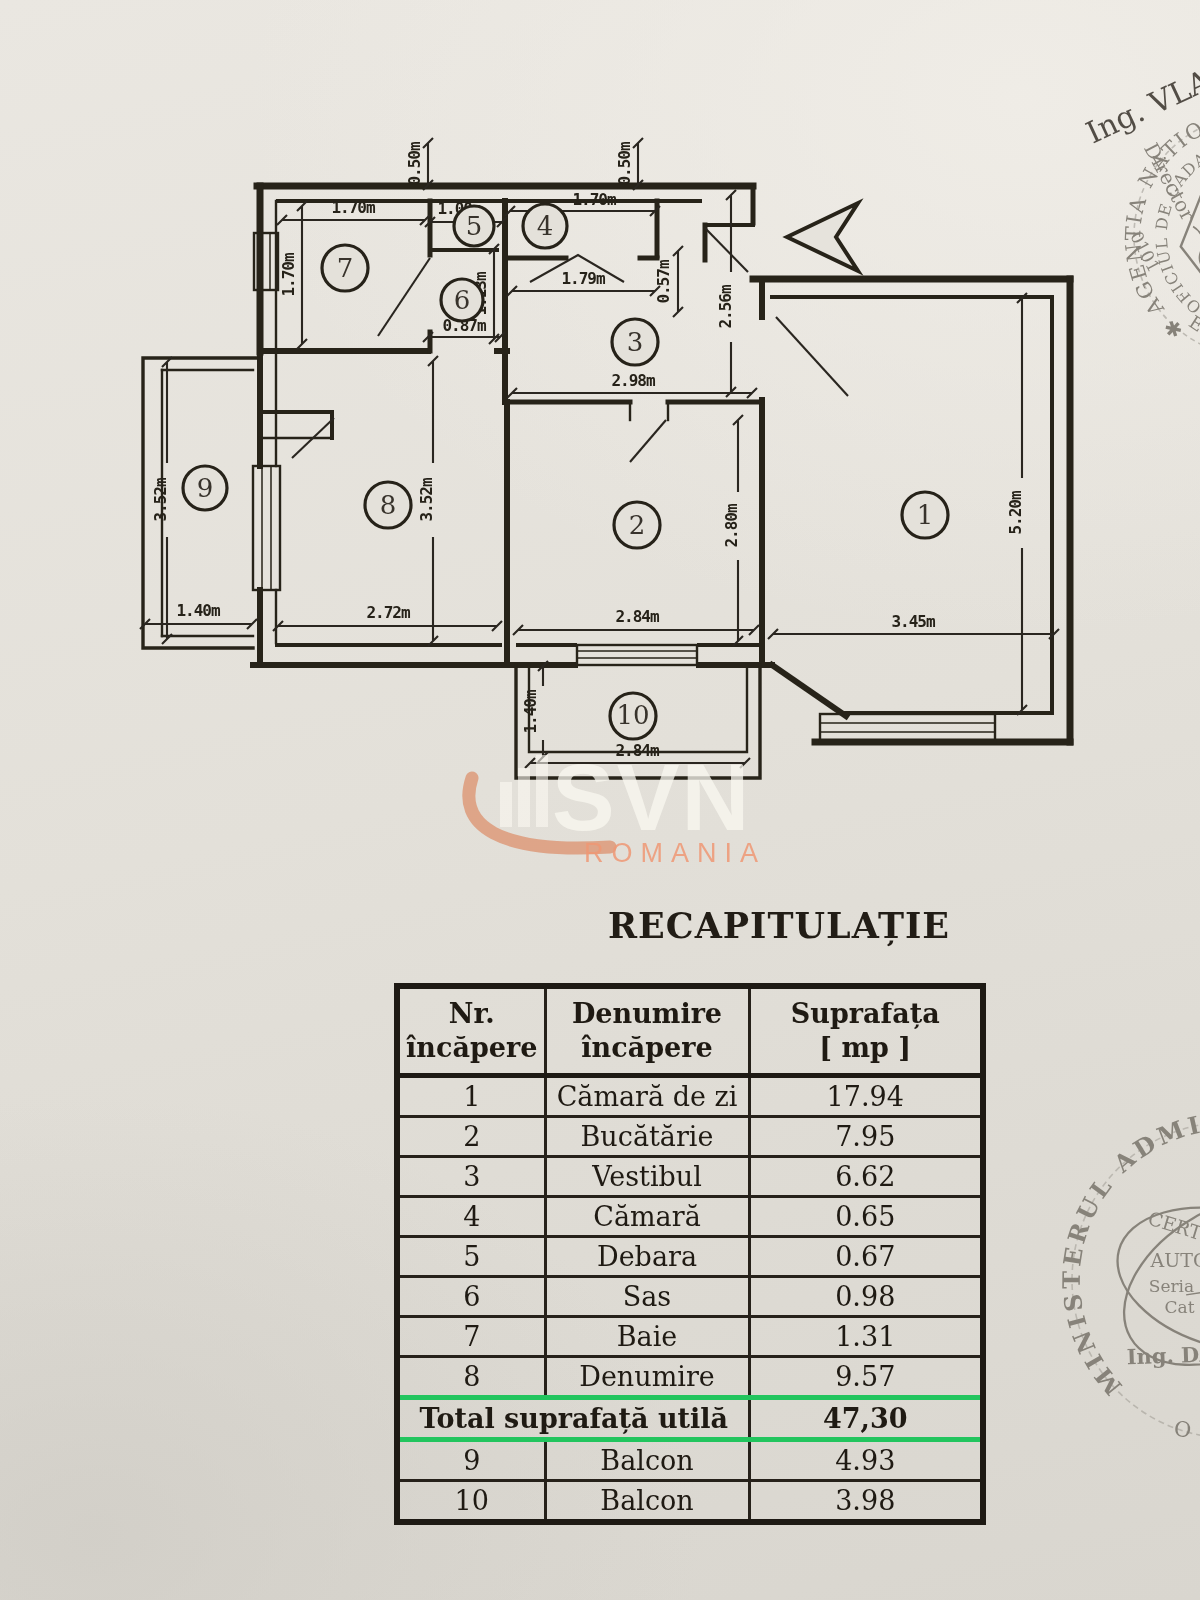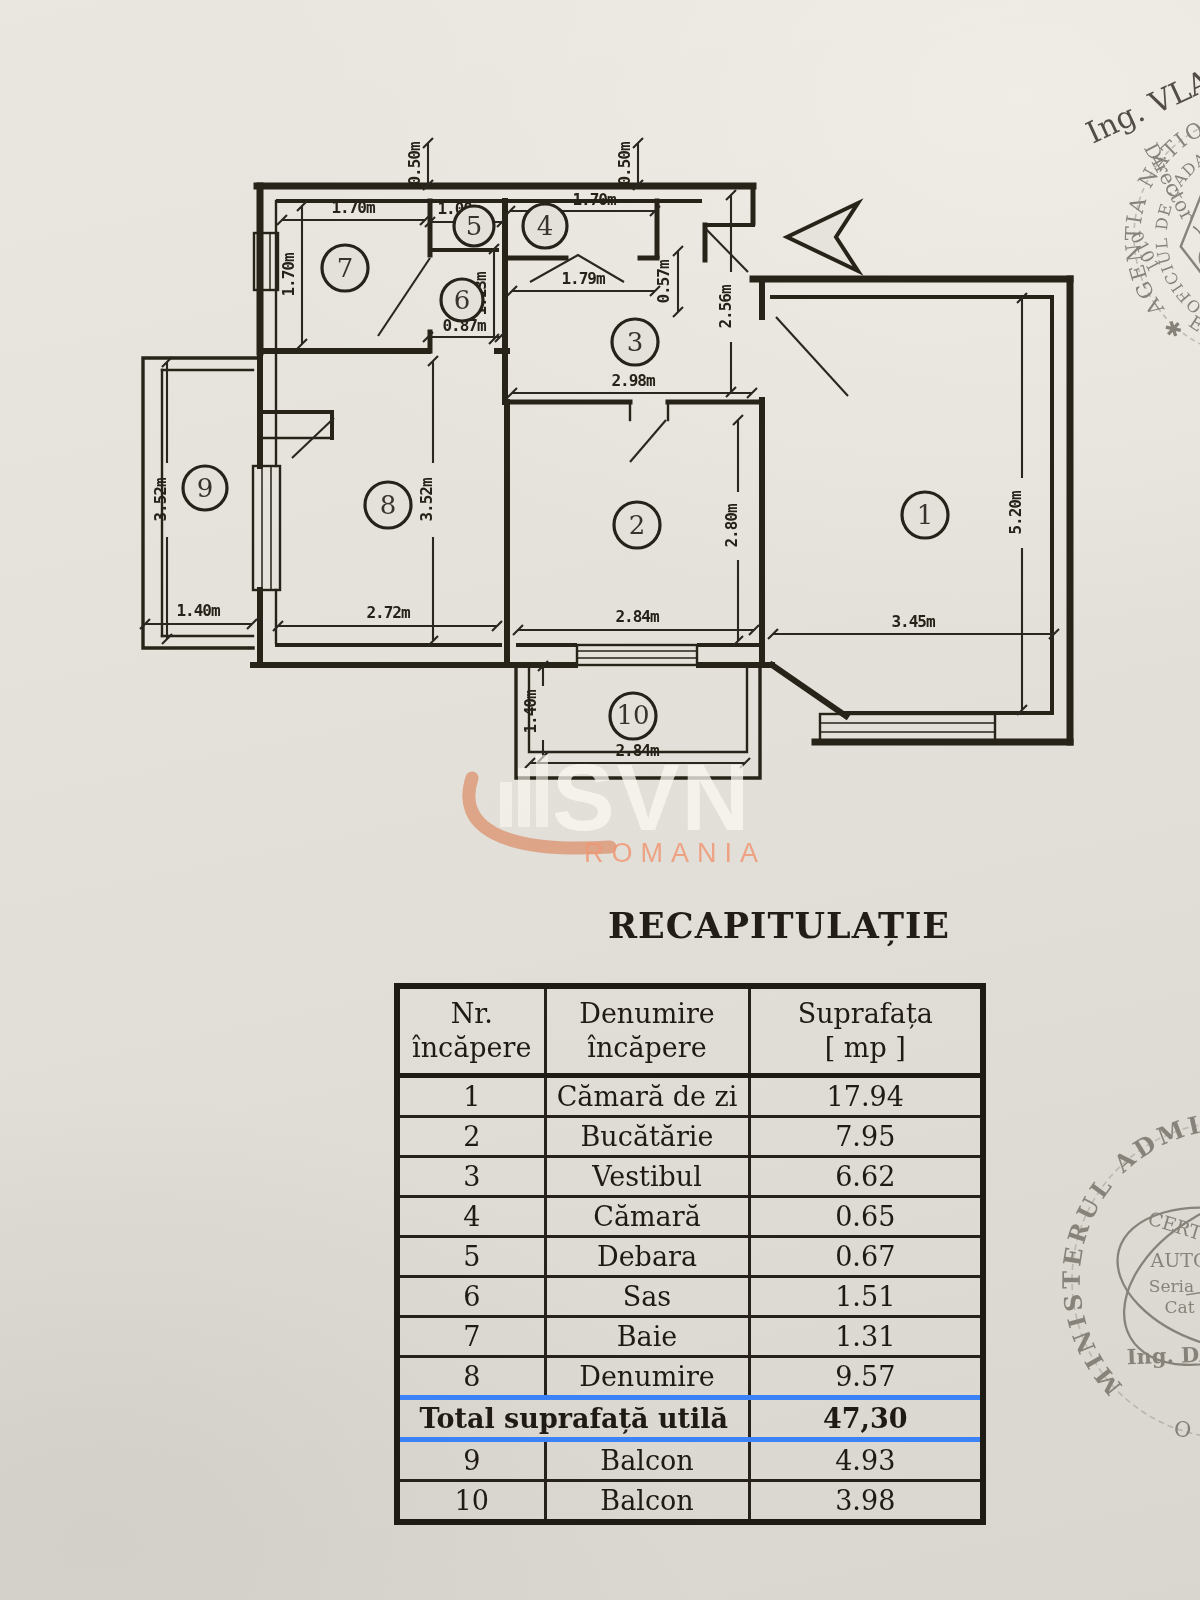--- a/index.html
+++ b/index.html
@@ -27,22 +27,22 @@
   
   #wm{position:absolute;left:452px;top:748px;width:340px;height:120px;pointer-events:none}
   #wm .svn{position:absolute;left:100px;top:-4px;font:bold 94px "Liberation Sans","DejaVu Sans",sans-serif;color:rgba(250,248,240,.75);letter-spacing:2px}
   #wm .rom{position:absolute;left:132px;top:90px;font:27px "Liberation Sans","DejaVu Sans",sans-serif;color:rgba(238,152,116,.85);letter-spacing:8px}
   
   #recap-title{position:absolute;left:365px;top:905px;width:585px;text-align:right;
     font:bold 35px "DejaVu Serif","Liberation Serif",serif;letter-spacing:1px;color:#221d16}
   table.recap{position:absolute;left:394px;top:983px;width:586px;border-collapse:collapse;table-layout:fixed;color:#1f1a13}
   table.recap{border:6px solid #1e1a14}
   table.recap td{border:3px solid #26211a;text-align:center;font-size:27px;padding:0;height:37px;line-height:1.25;overflow:hidden}
-  table.recap tr.hd td{font-weight:normal;height:84px;border-bottom:5px solid #1e1a14}
-  table.recap tr.sep td{border-top:5px solid #3b82f6}
+  table.recap tr.hd td{font-weight:bold;height:84px;border-bottom:5px solid #1e1a14}
+  table.recap tr.sep td{border-top:5px solid #22c55e}
   table.recap .b{font-weight:bold}
   
   #ing{position:absolute;left:1076px;top:62px;width:260px;transform:rotate(-25deg);
     font:30px "DejaVu Serif",serif;color:rgba(48,42,34,.82)}
   .stamp{position:absolute;pointer-events:none}
   .stamp text{fill:#4a453b}
   .stamp .ln{stroke:#4a453b;fill:none}
 </style>
 </head>
 <body>
@@ -278,21 +278,21 @@
         <td>0.65</td>
       </tr>
   <tr>
         <td>5</td>
         <td>Debara</td>
         <td>0.67</td>
       </tr>
   <tr>
         <td>6</td>
         <td>Sas</td>
-        <td>1.51</td>
+        <td>0.98</td>
       </tr>
   <tr>
         <td>7</td>
         <td>Baie</td>
         <td>1.31</td>
       </tr>
   <tr>
         <td>8</td>
         <td>Denumire</td>
         <td>9.57</td>

